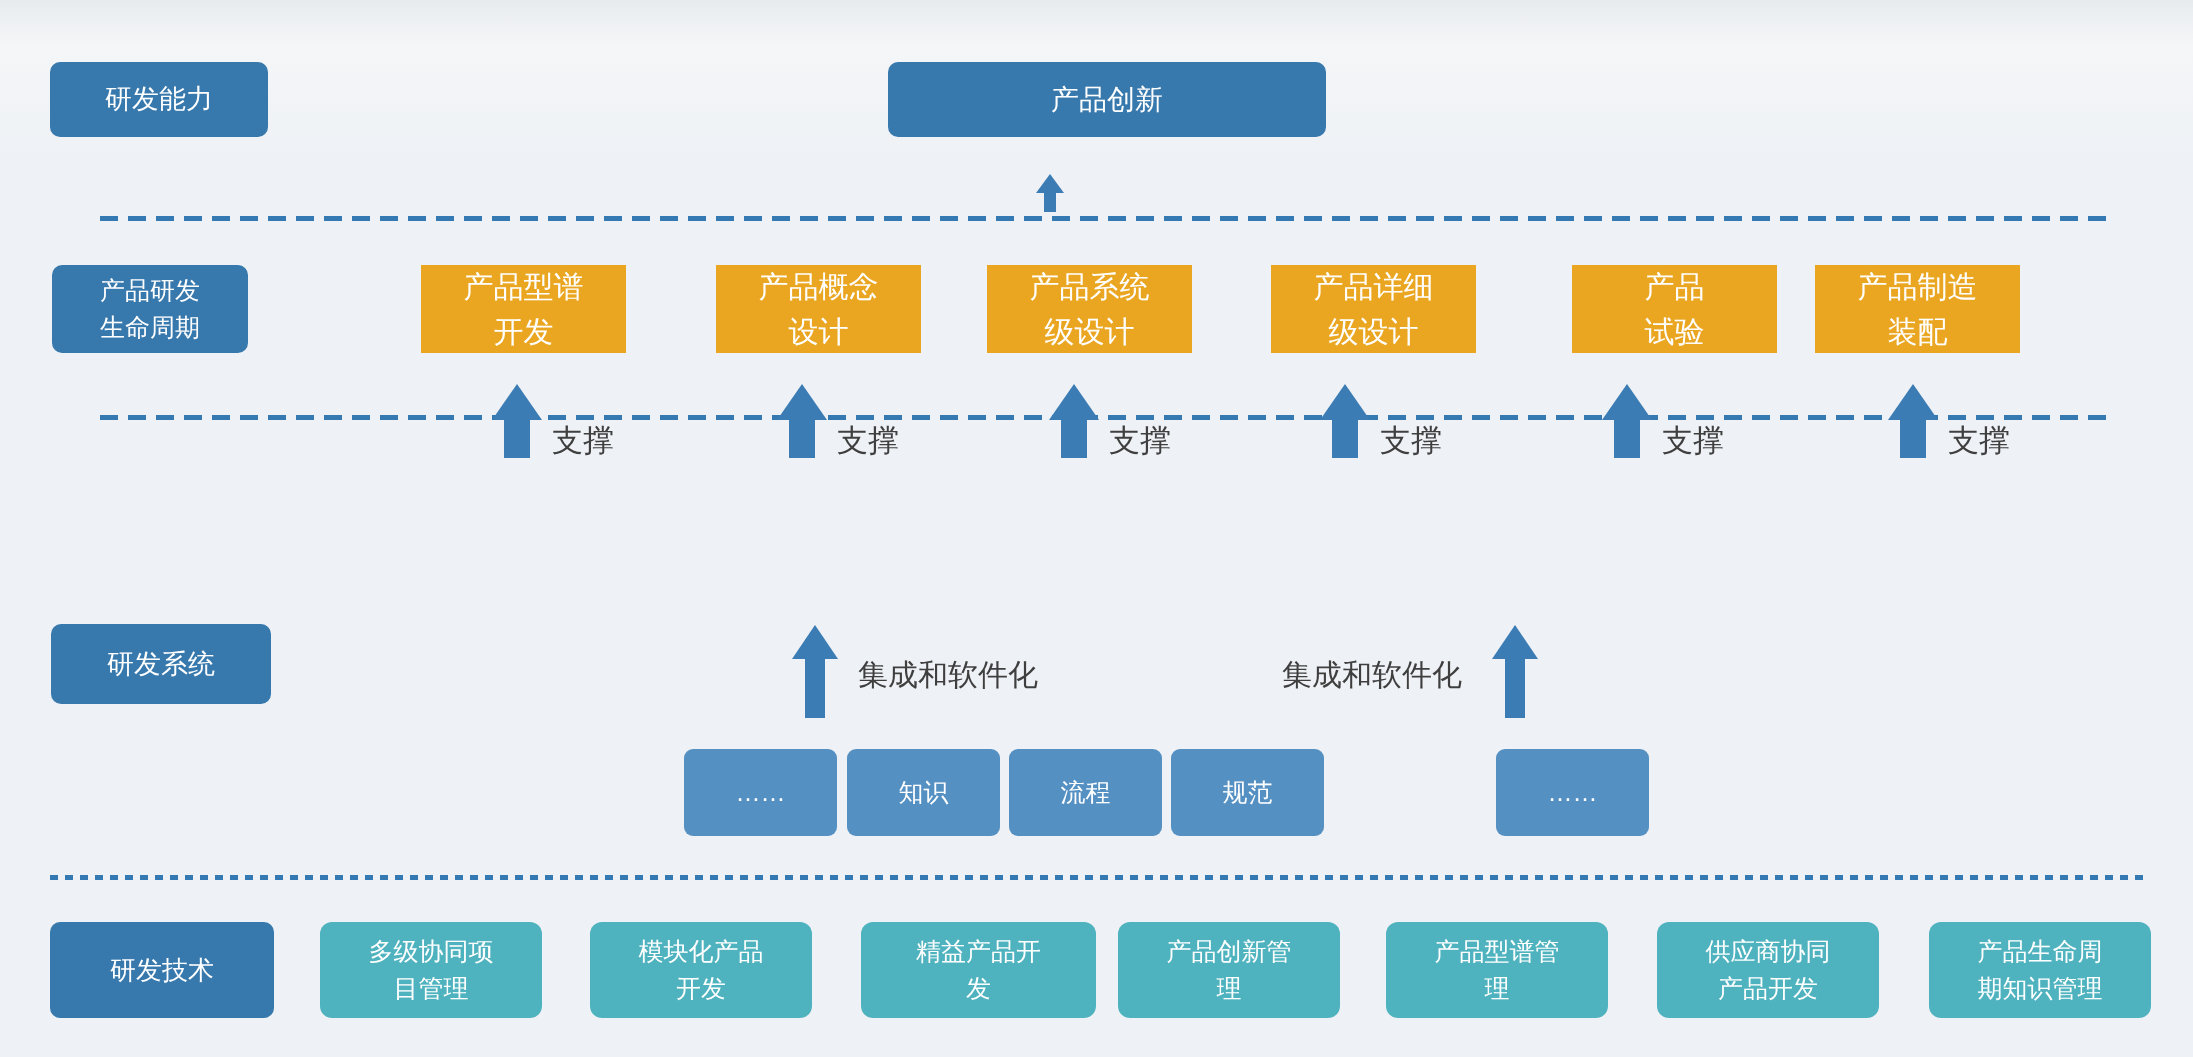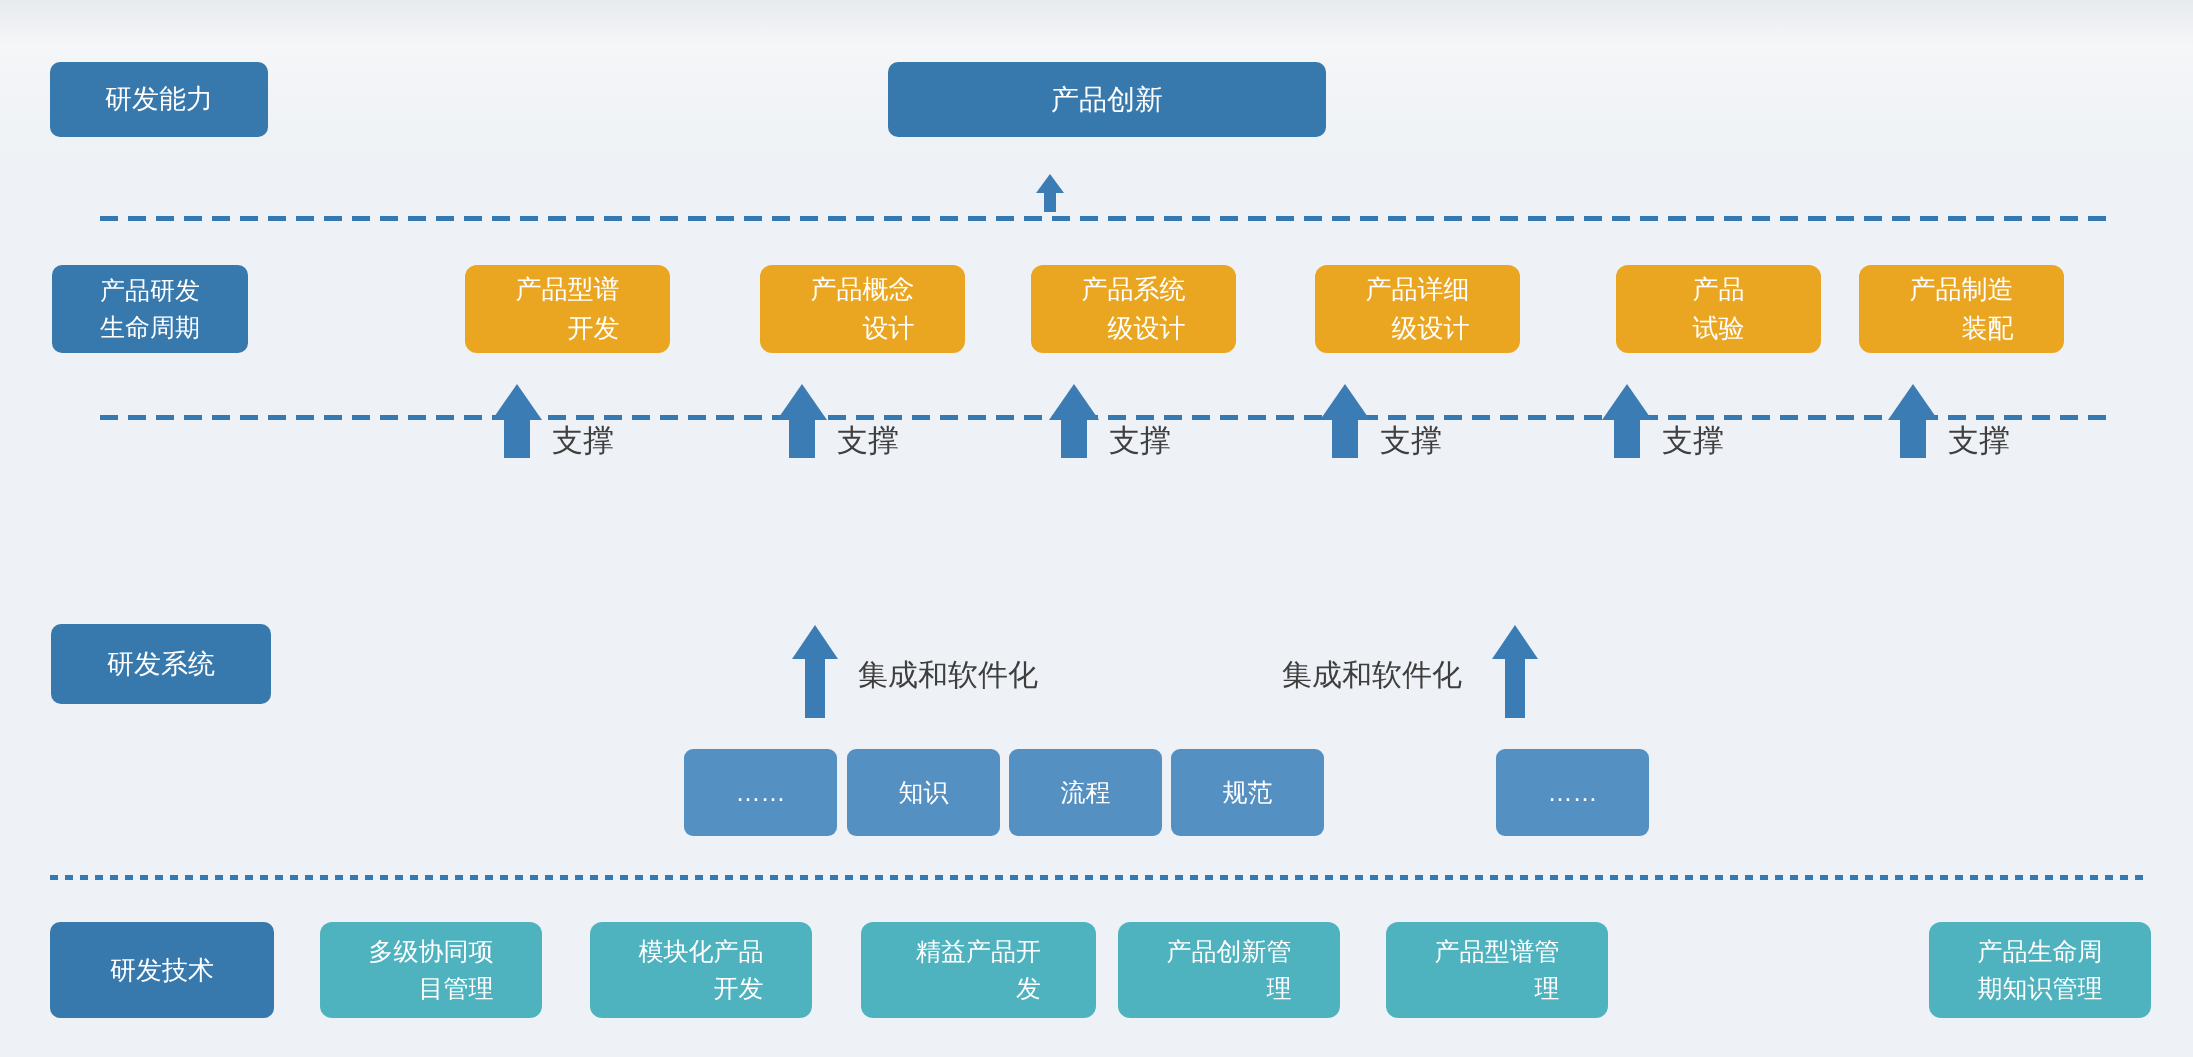--- a/index.html
+++ b/index.html
@@ -8,26 +8,26 @@
     font-family:"Liberation Sans","DejaVu Sans",sans-serif;
     background:#eef1f5;
   }
   #canvas{
     position:relative;width:2193px;height:1057px;overflow:hidden;
     background:linear-gradient(180deg,#e8ebee 0px,#f4f6f8 45px,#eef1f5 170px,#eef1f5 100%);
   }
   .abs{position:absolute;box-sizing:border-box;}
   .box{
     display:flex;align-items:center;justify-content:center;
-    color:#ffffff;text-align:right;white-space:pre-line;
+    color:#ffffff;text-align:center;white-space:pre-line;
     border-radius:10px;line-height:1.5;
   }
   .side-box{background:var(--dark_blue);font-size:27px;}
   .innovation-box{background:var(--dark_blue);font-size:28px;}
-  .stage-box{background:var(--orange);font-size:26px;border-radius:12px;margin-left:44px;}
+  .stage-box{background:var(--orange);font-size:30px;border-radius:0;}
   .plm-bar{background:var(--bar_blue);font-size:31px;border-radius:8px;}
   .element-box{background:var(--light_blue);font-size:25px;border-radius:9px;}
   .tech-box{background:var(--teal);font-size:25px;border-radius:12px;}
   .dashed-line{
     height:5px;
     background:repeating-linear-gradient(90deg,var(--line_blue) 0 18px,transparent 18px 28px);
   }
   .dotted-line{
     height:5px;
     background:repeating-linear-gradient(90deg,var(--line_blue) 0 8px,transparent 8px 15px);
@@ -142,16 +142,18 @@
   <div class="abs box tech-box" style="left:320px;top:922px;width:222px;height:96px">多级协同项
 目管理</div>
   <div class="abs box tech-box" style="left:590px;top:922px;width:222px;height:96px">模块化产品
 开发</div>
   <div class="abs box tech-box" style="left:861px;top:922px;width:235px;height:96px">精益产品开
 发</div>
   <div class="abs box tech-box" style="left:1118px;top:922px;width:222px;height:96px">产品创新管
 理</div>
   <div class="abs box tech-box" style="left:1386px;top:922px;width:222px;height:96px">产品型谱管
 理</div>
+  <div class="abs box tech-box" style="left:1657px;top:922px;width:222px;height:96px">供应商协同
+产品开发</div>
   <div class="abs box tech-box" style="left:1929px;top:922px;width:222px;height:96px">产品生命周
 期知识管理</div>
 
 </div>
 
 </body></html>

